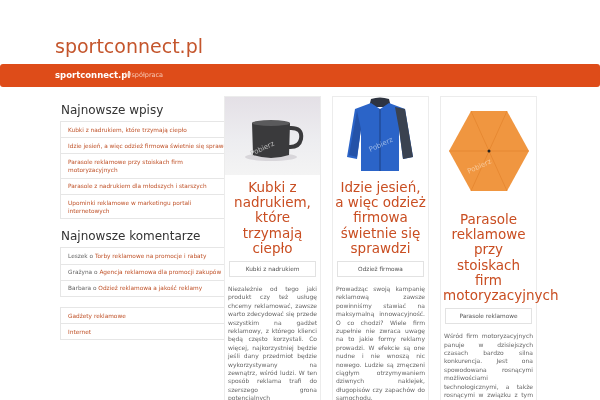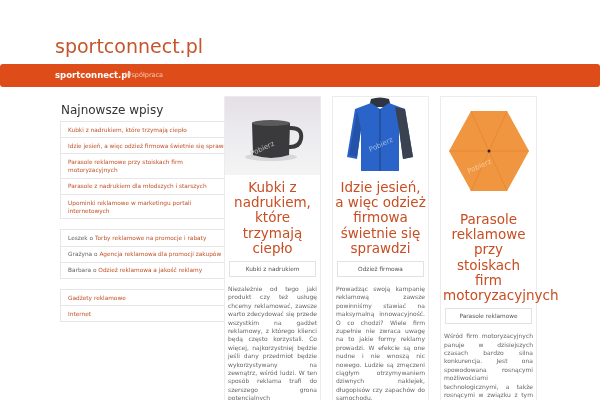--- a/index.html
+++ b/index.html
@@ -33,20 +33,21 @@
 <div class="sidebar">
   <div class="widget-title">Najnowsze wpisy</div>
   <div class="list">
     <div class="list-item">Kubki z nadrukiem, które trzymają ciepło</div>
     <div class="list-item">Idzie jesień, a więc odzież firmowa świetnie się sprawdzi</div>
     <div class="list-item">Parasole reklamowe przy stoiskach firm motoryzacyjnych</div>
     <div class="list-item">Parasole z nadrukiem dla młodszych i starszych</div>
     <div class="list-item">Upominki reklamowe w marketingu portali internetowych</div>
   </div>
 
+  <div class="widget-title" style="margin-top:2px;">Najnowsze komentarze</div>
   <div class="list">
     <div class="list-item"><span class="author">Leszek</span><span class="author"> o </span><span>Torby reklamowe na promocje i rabaty</span></div>
     <div class="list-item"><span class="author">Grażyna</span><span class="author"> o </span><span>Agencja reklamowa dla promocji zakupów</span></div>
     <div class="list-item"><span class="author">Barbara</span><span class="author"> o </span><span>Odzież reklamowa a jakość reklamy</span></div>
   </div>
 
   <div class="list">
     <div class="list-item">Gadżety reklamowe</div>
     <div class="list-item">Internet</div>
   </div>

